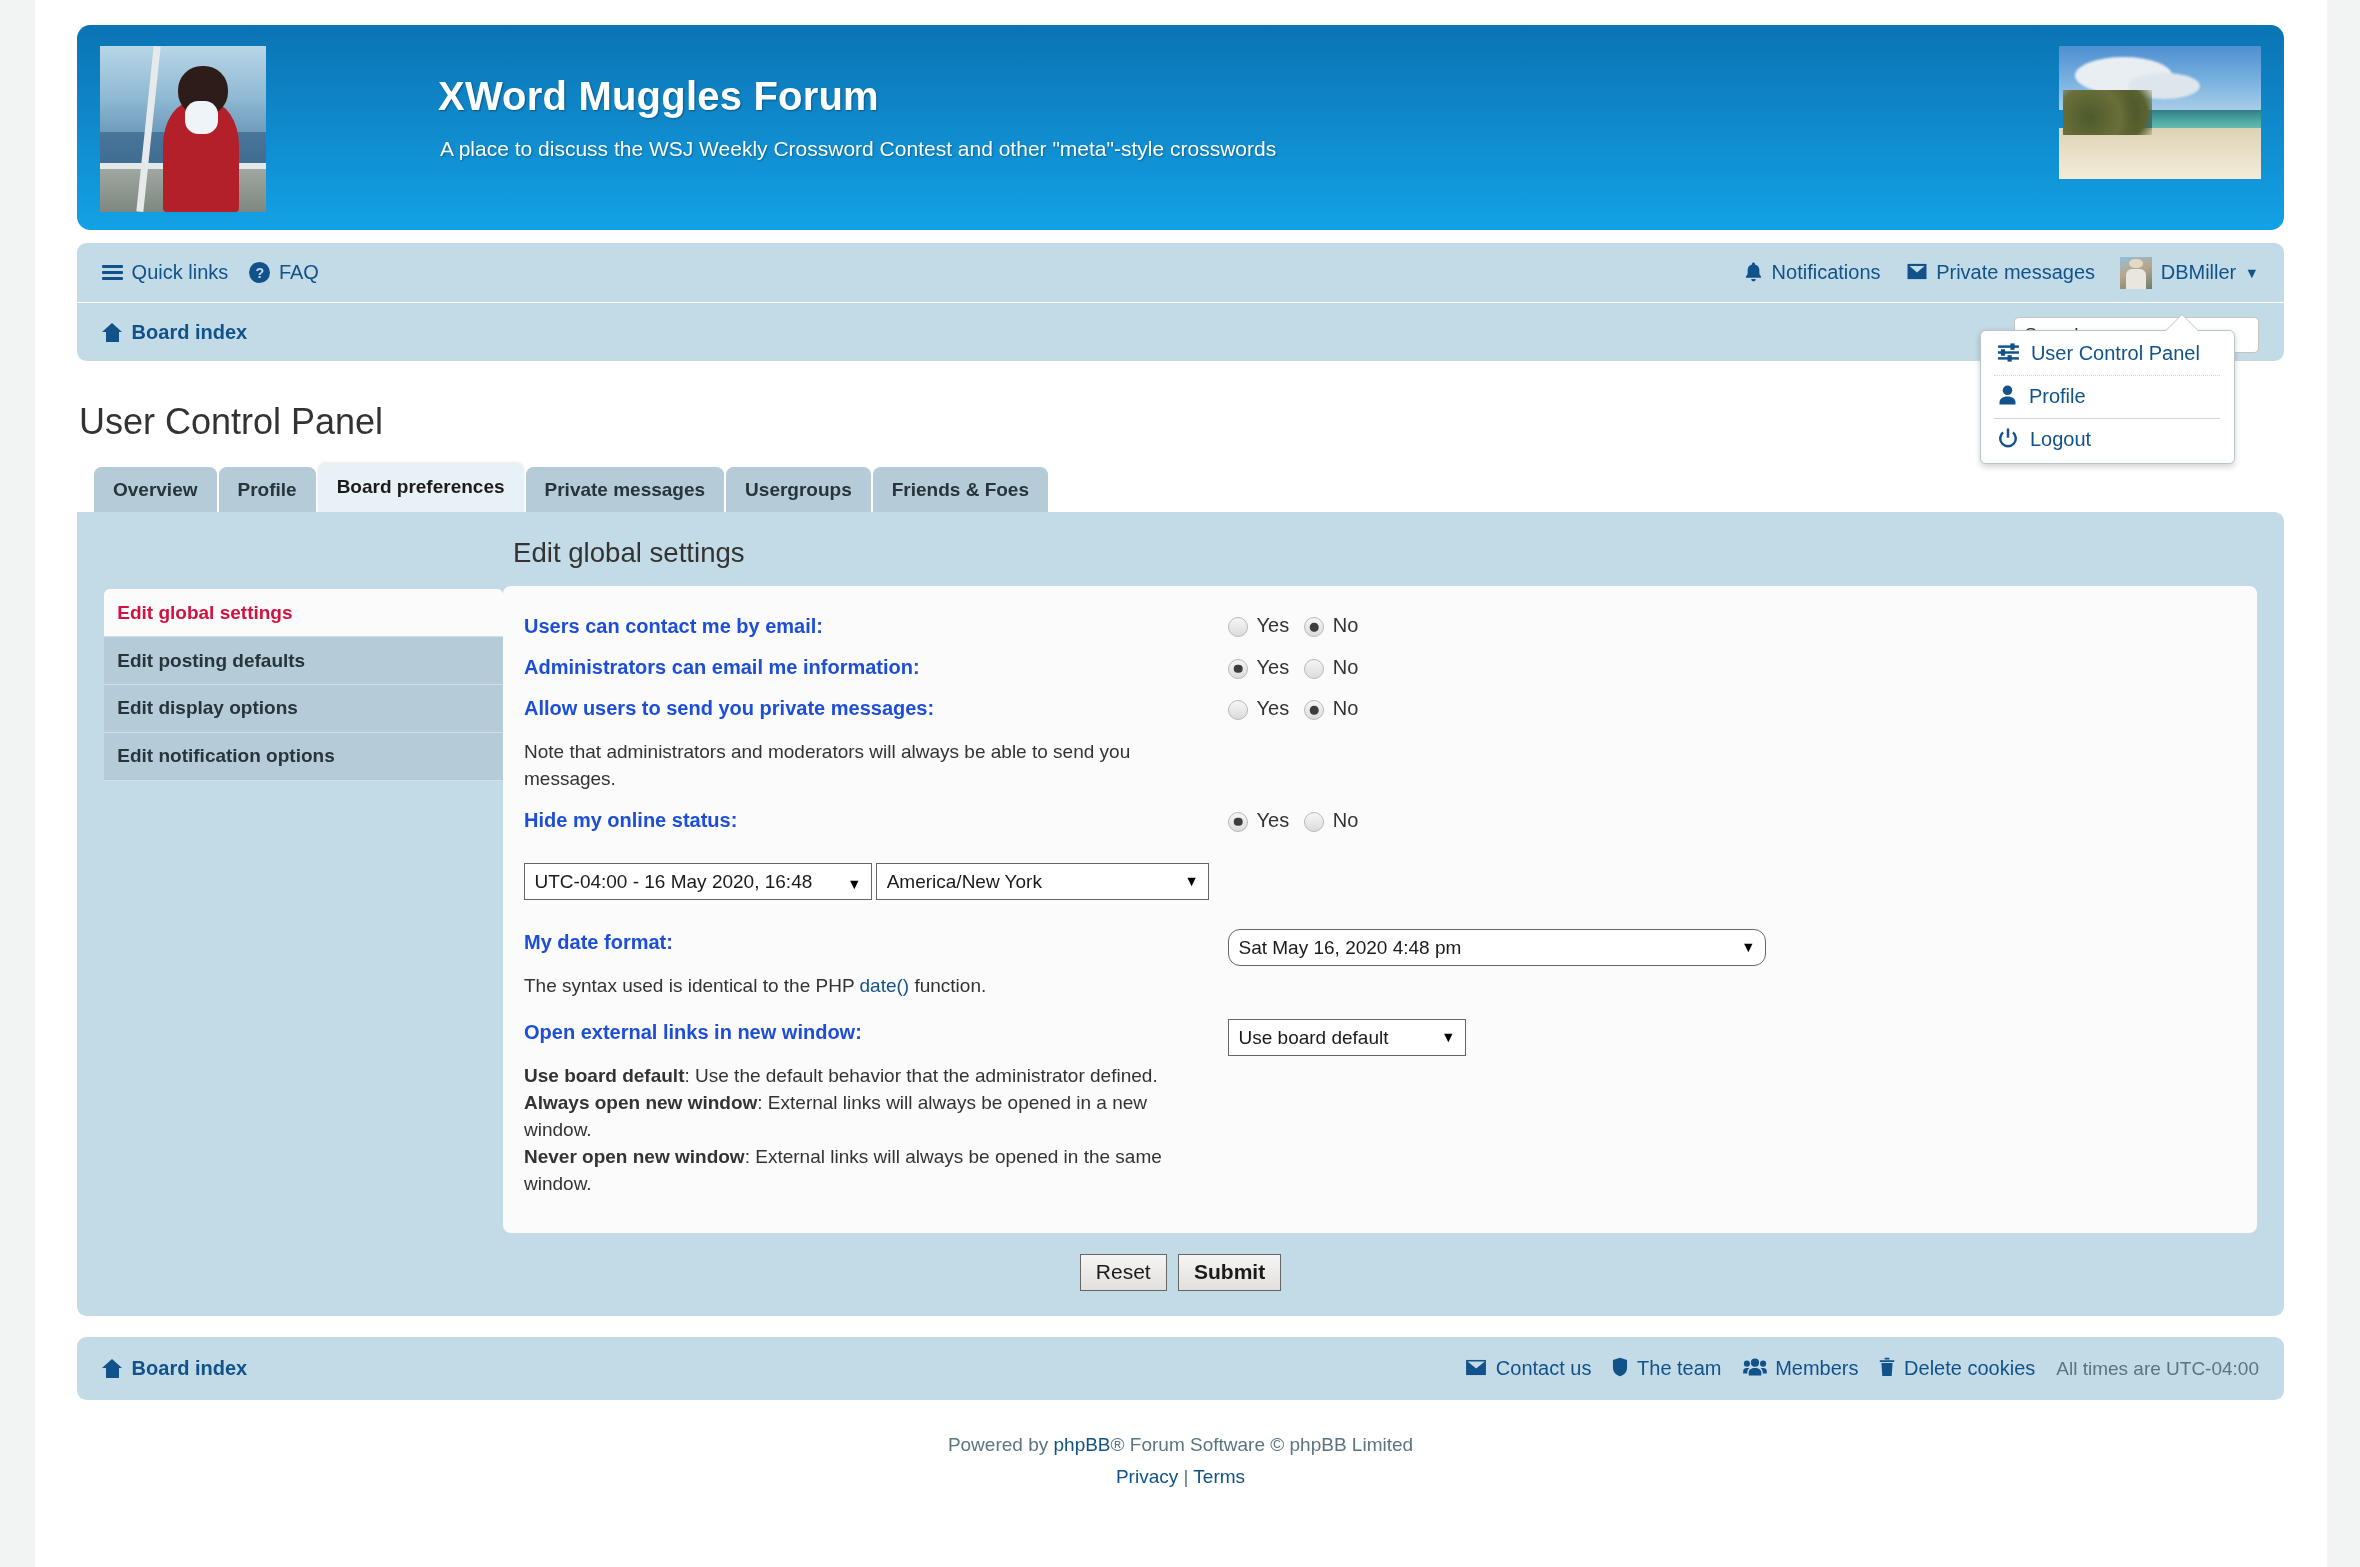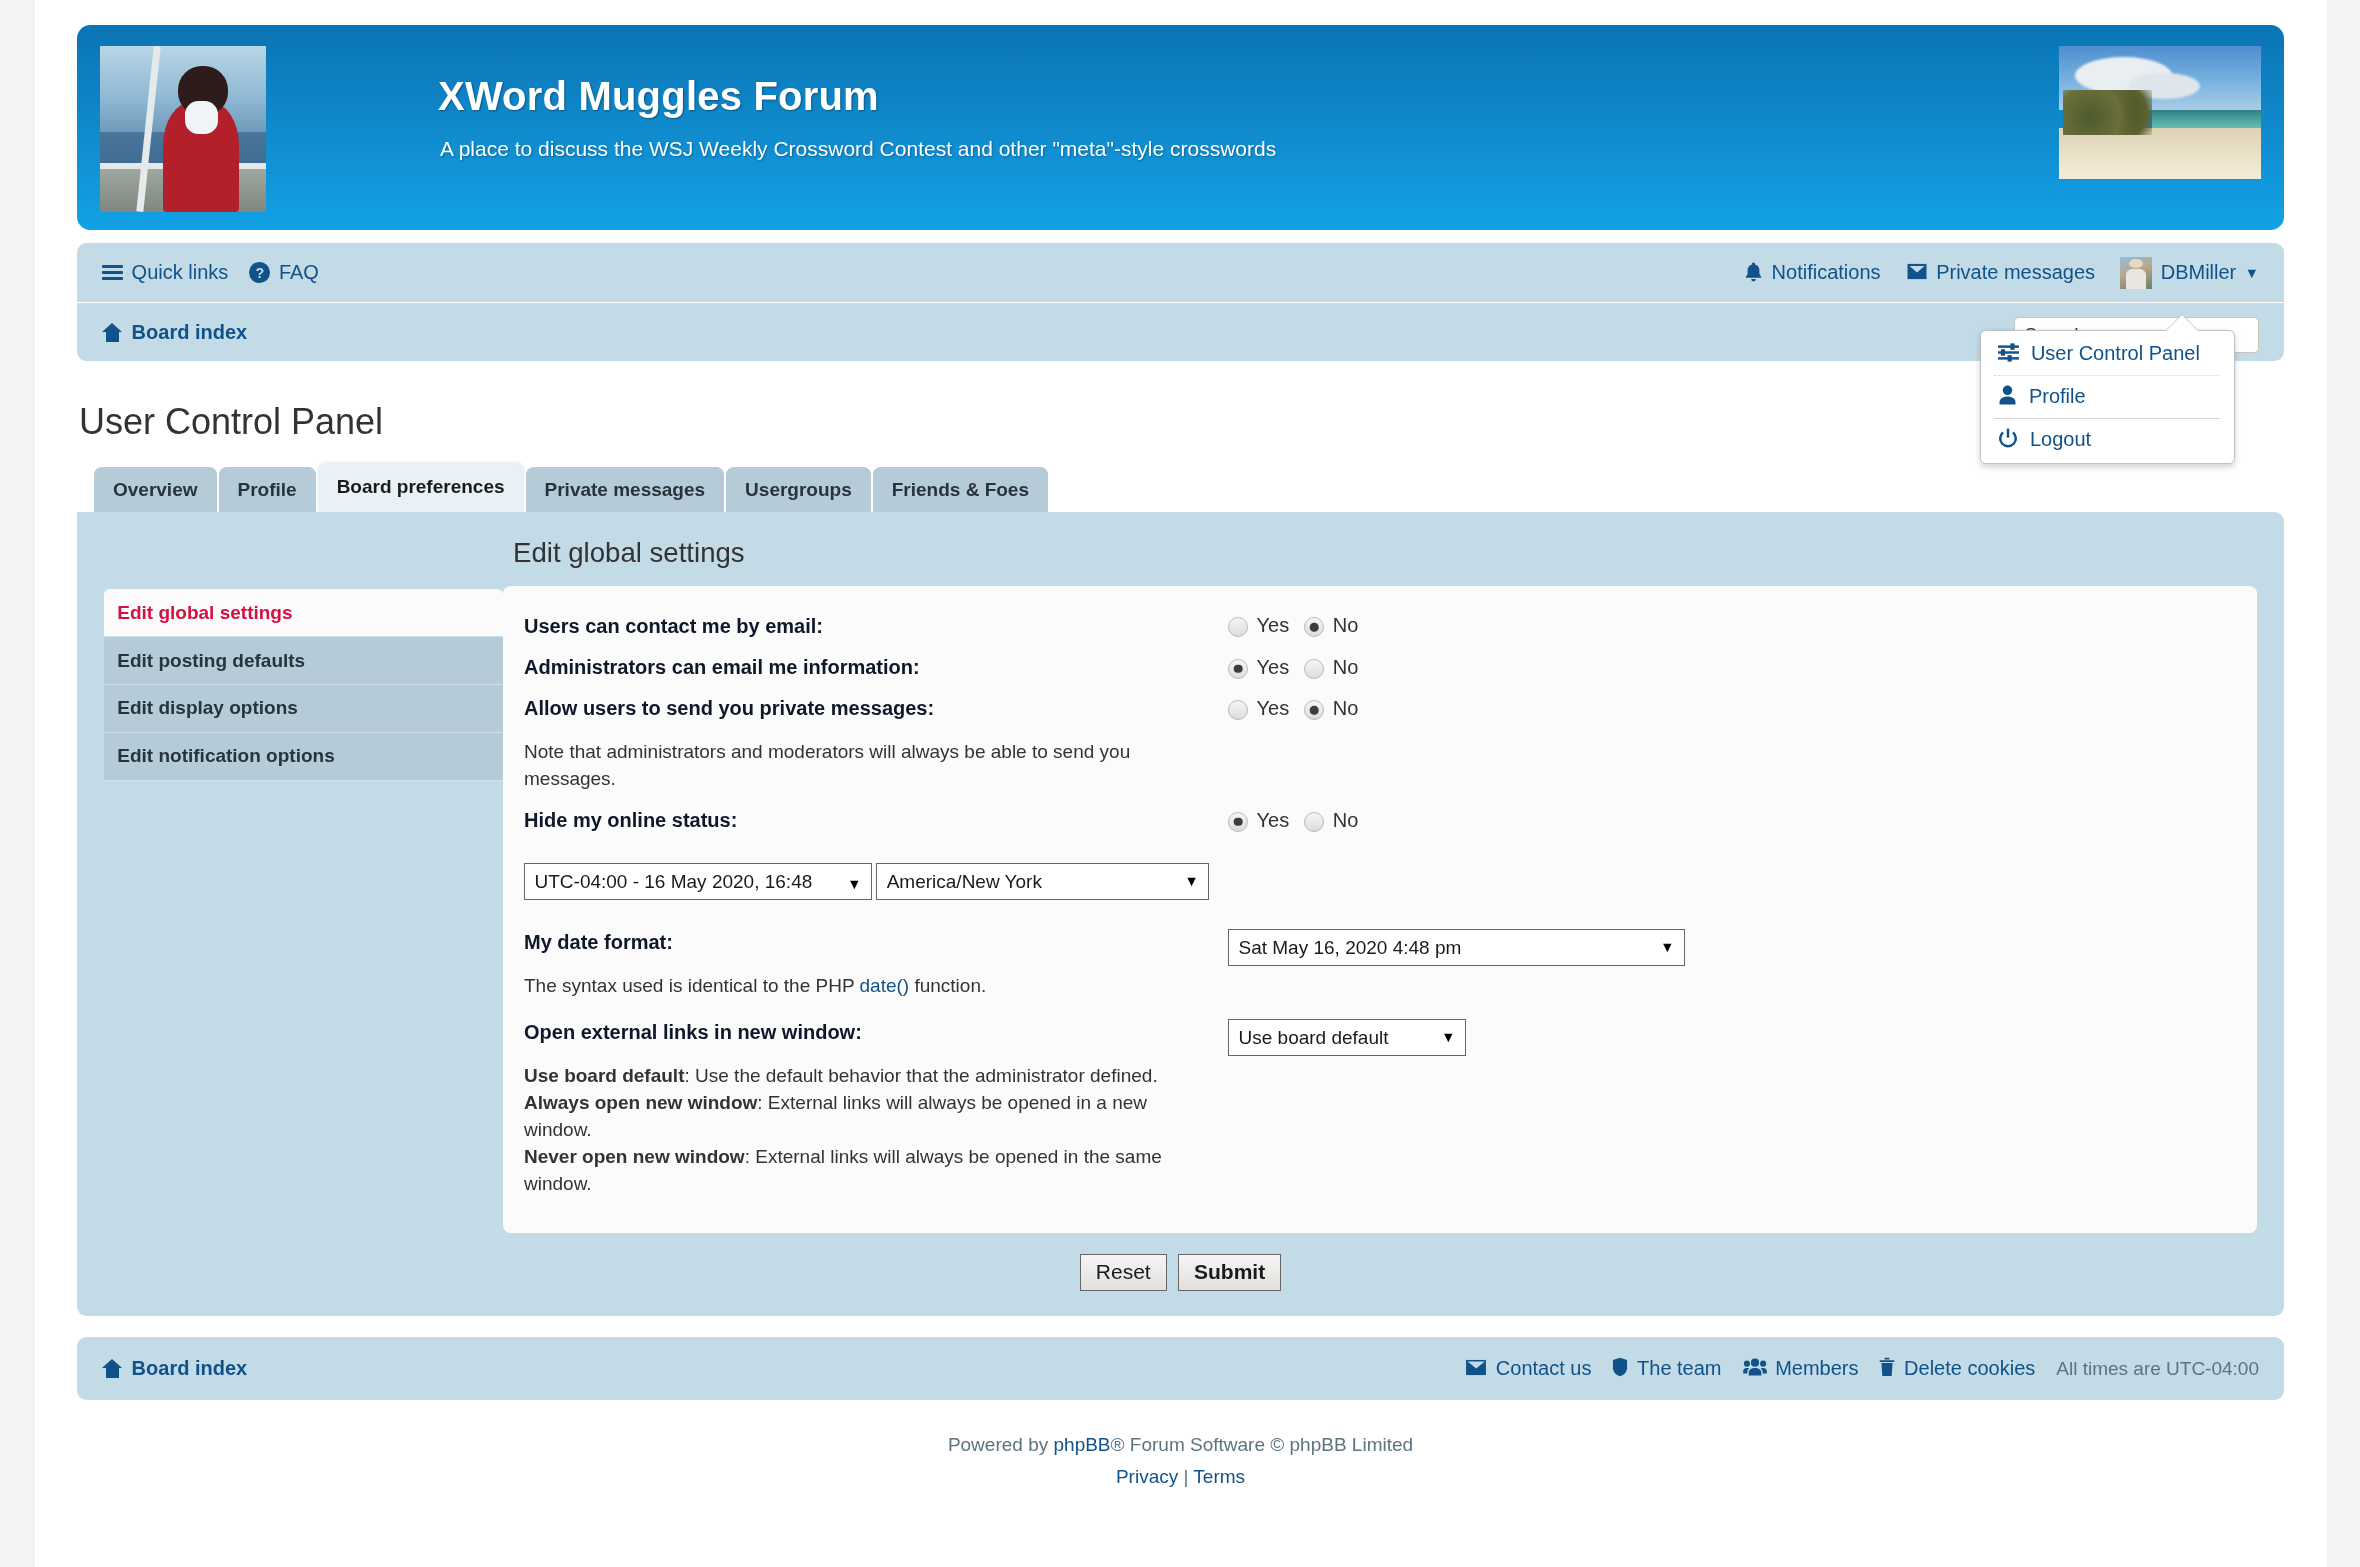--- a/index.html
+++ b/index.html
@@ -260,21 +260,21 @@
     flex: 1;
     background: #fbfbfb;
     border-radius: 7.6px;
     padding: 25px 28.5px 25px 21px;
     margin-left: 0;
     min-height: 647px;
   }
   .row { display: flex; align-items: flex-start; margin-bottom: 3.8px; }
   .row .lbl { width: 704px; flex: none; padding-right: 15px; }
   .lbl .lbl-title {
-    font-size: 20px; font-weight: bold; color: #0f172a; line-height: 1.5;
+    font-size: 20px; font-weight: bold; color: #1d4ed8; line-height: 1.5;
   }
   .lbl .lbl-desc {
     font-size: 19px; color: #333333; line-height: 1.42; margin-top: 16px;
   }
   .lbl .lbl-desc b { font-weight: bold; }
   .lbl .lbl-desc a, .link { color: #105289; text-decoration: none; }
 
   .radios { display: flex; align-items: center; gap: 15px; padding-top: 3.8px; }
   .radio-group { display: inline-flex; align-items: flex-end; gap: 8.6px; }
   .radio {
@@ -301,21 +301,21 @@
     display: inline-flex;
     align-items: center;
     justify-content: space-between;
     gap: 15px;
     cursor: pointer;
     line-height: 1.25;
   }
   .sel .caret { font-size: 14.3px; color:#000; }
   .sel.tz1 { width: 348px; align-items: flex-end; }
   .sel.tz2 { width: 333px; margin-top: 5.7px; }
-  .sel.df  { width: 457px; }
+  .sel.df  { width: 538px; border-radius: 12px; }
   .sel.ext { width: 238px; }
 
   .spacer-24 { height: 23px; }
   .spacer-14 { height: 13.3px; }
 
   .actions {
     display: flex; justify-content: center; gap: 11.4px;
     margin-top: 21px;
   }
   .btn {

